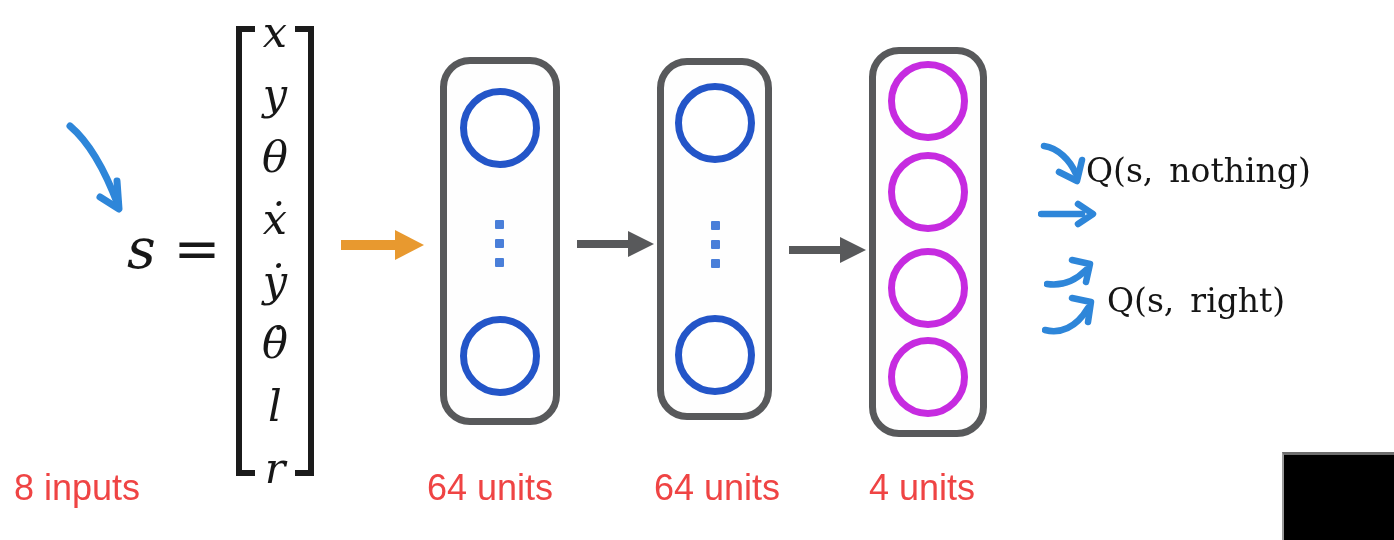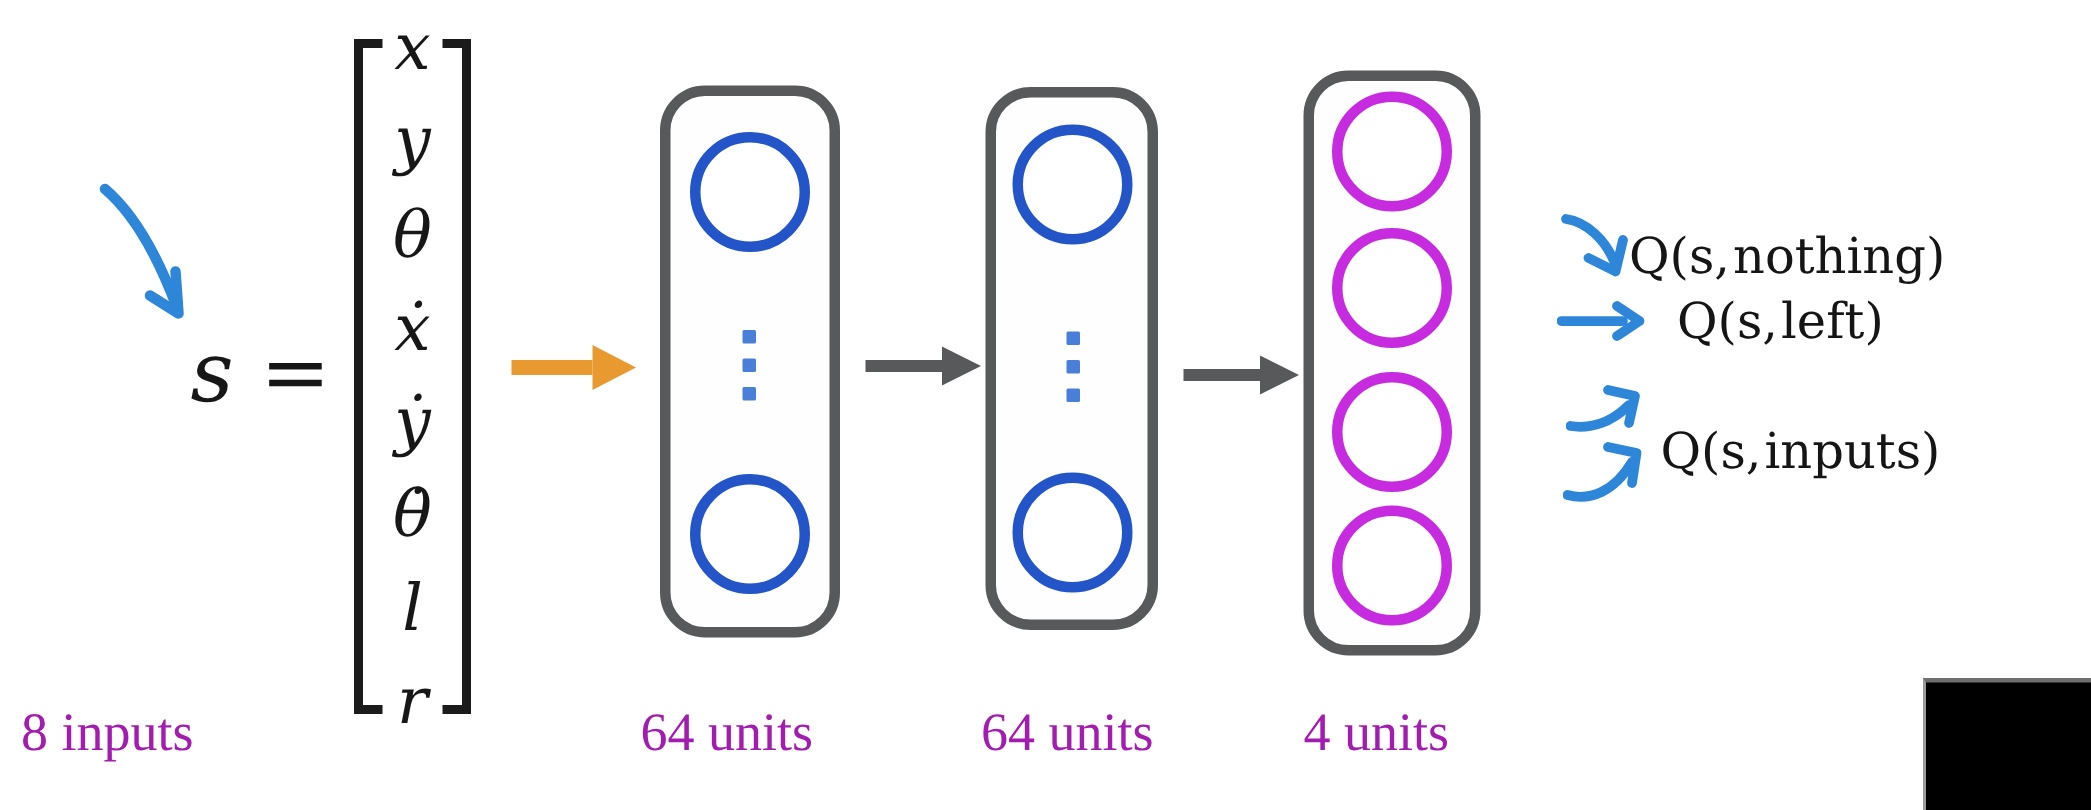--- a/index.html
+++ b/index.html
@@ -28,29 +28,29 @@
     position:absolute;border:7px solid #58595B;border-radius:30px;
     background:#fefefe;box-sizing:border-box;
   }
   .neuron{position:absolute;width:80px;height:80px;border-radius:50%;box-sizing:border-box;background:#fff;}
   .neuron.blue{border:7px solid #2355C8;}
   .neuron.magenta{border:7px solid #C62BE0;}
   .ellipsis{position:absolute;display:flex;flex-direction:column;gap:10px;}
   .ellipsis span{width:9px;height:9px;background:#4A7FD9;border-radius:1px;}
   
   .units-label{
-    position:absolute;top:470px;font-family:Liberation Serif, serif;
-    font-size:36px;color:#a21caf;line-height:1;white-space:nowrap;
+    position:absolute;top:470px;font-family:Liberation Sans, sans-serif;
+    font-size:36px;color:#ef4444;line-height:1;white-space:nowrap;
   }
   .q-label{
     position:absolute;font-family:"DejaVu Serif",serif;font-size:33px;
     color:#151515;line-height:1;white-space:nowrap;
   }
   .q-fn{}
-  .q-action{margin-left:2px;}
+  .q-action{margin-left:16px;}
   
   .video-block{
     position:absolute;left:1282px;top:452px;width:112px;height:88px;
     background:#000;border-top:3px solid #6e6e6e;border-left:2px solid #9a9a9a;
     box-sizing:border-box;
   }
   svg{display:block;}
 </style>
 </head>
 <body>
@@ -133,25 +133,22 @@
     <path d="M28 8 L46 12 L42 30" fill="none" stroke="#2E86D9" stroke-width="6.5" stroke-linecap="round" stroke-linejoin="round"></path>
   </svg>
   <svg class="abs" style="left:1042px;top:290px;" width="58" height="48" viewBox="0 0 58 48">
     <path d="M3 40 C 18 44, 34 38, 46 18" fill="none" stroke="#2E86D9" stroke-width="6.5" stroke-linecap="round"></path>
     <path d="M30 8 L49 12 L46 32" fill="none" stroke="#2E86D9" stroke-width="6.5" stroke-linecap="round" stroke-linejoin="round"></path>
   </svg>
 
   <div class="q-label" style="left:1086px;top:154px;">
     <span class="q-fn">Q(s,</span><span class="q-action">nothing)</span>
   </div>
-  <div class="q-label" style="left:1118px;top:197px;">
-    <span class="q-fn">Q(s,</span><span class="q-action">left)</span>
-  </div>
   <div class="q-label" style="left:1107px;top:284px;">
-    <span class="q-fn">Q(s,</span><span class="q-action">inputs)</span>
+    <span class="q-fn">Q(s,</span><span class="q-action">right)</span>
   </div>
 
   <div class="units-label" style="left:14px;">8 inputs</div>
   <div class="units-label" style="left:427px;">64 units</div>
   <div class="units-label" style="left:654px;">64 units</div>
   <div class="units-label" style="left:869px;">4 units</div>
 
   <div class="video-block"></div>
 
 </div>

